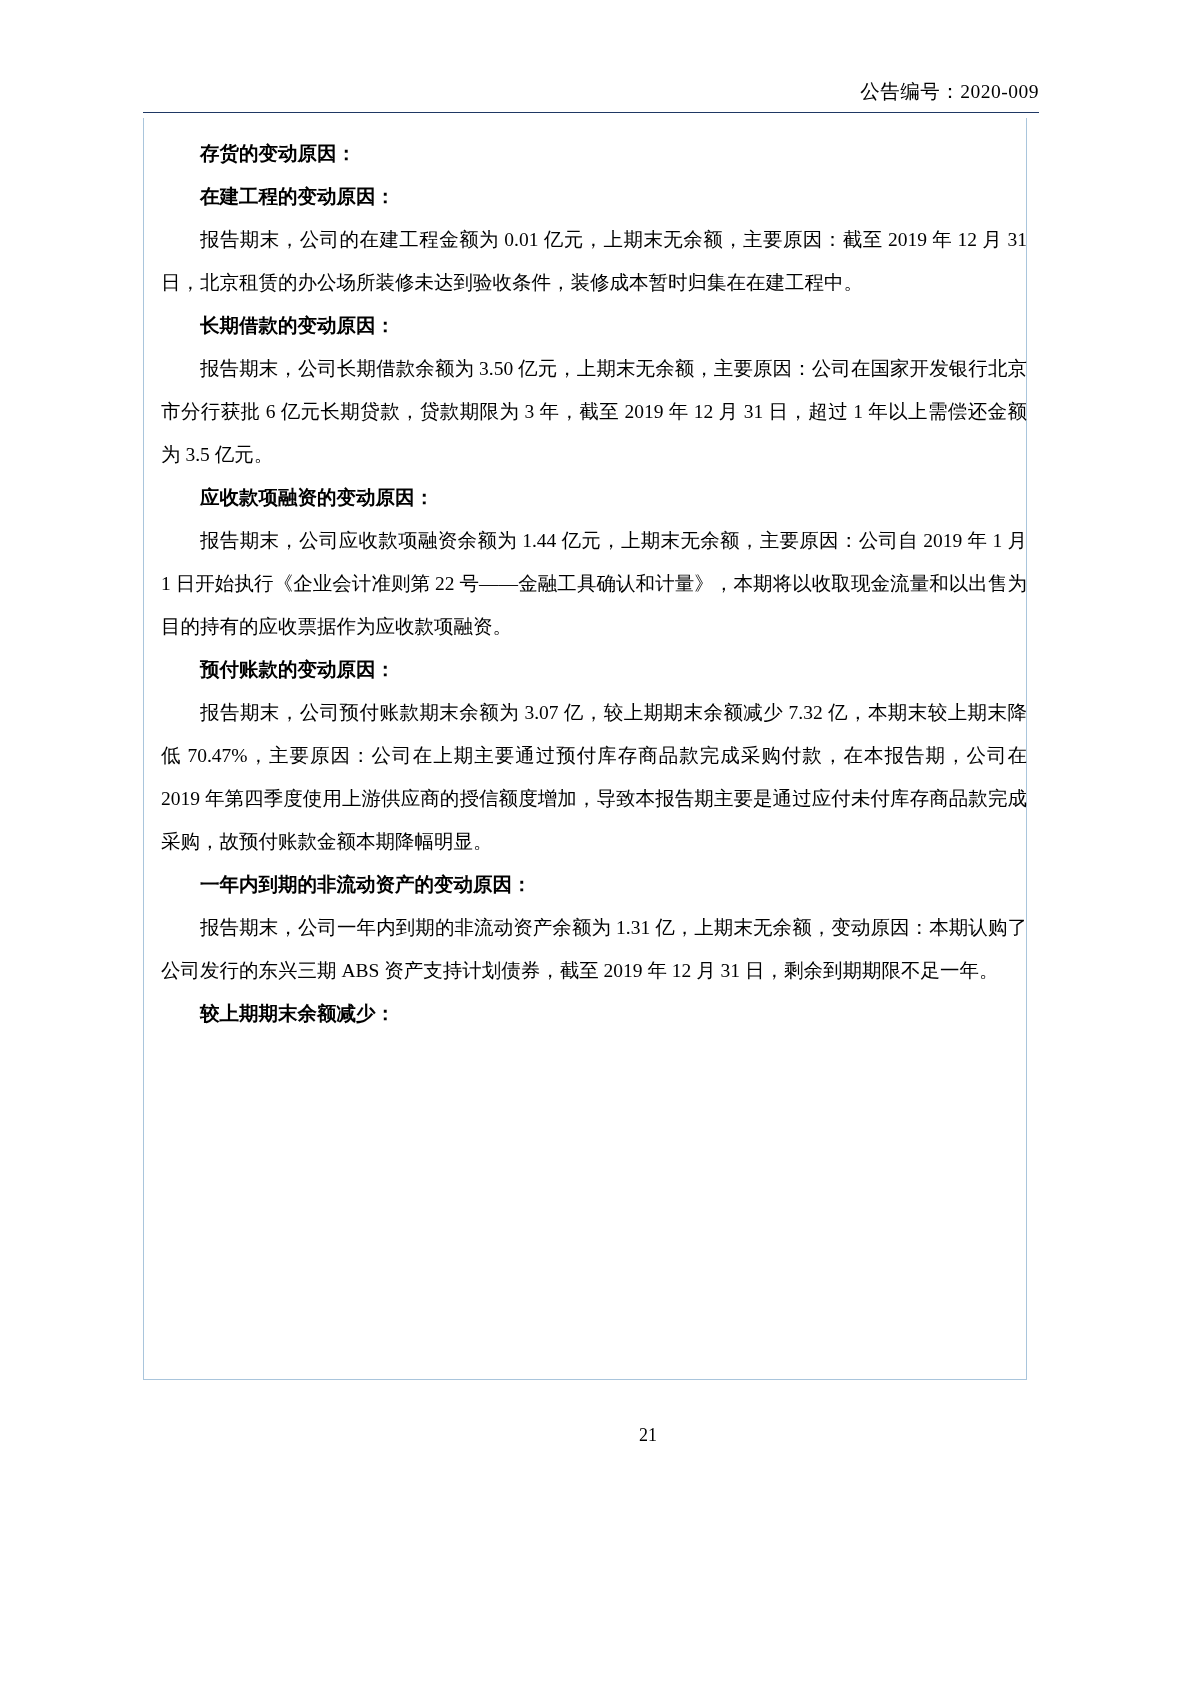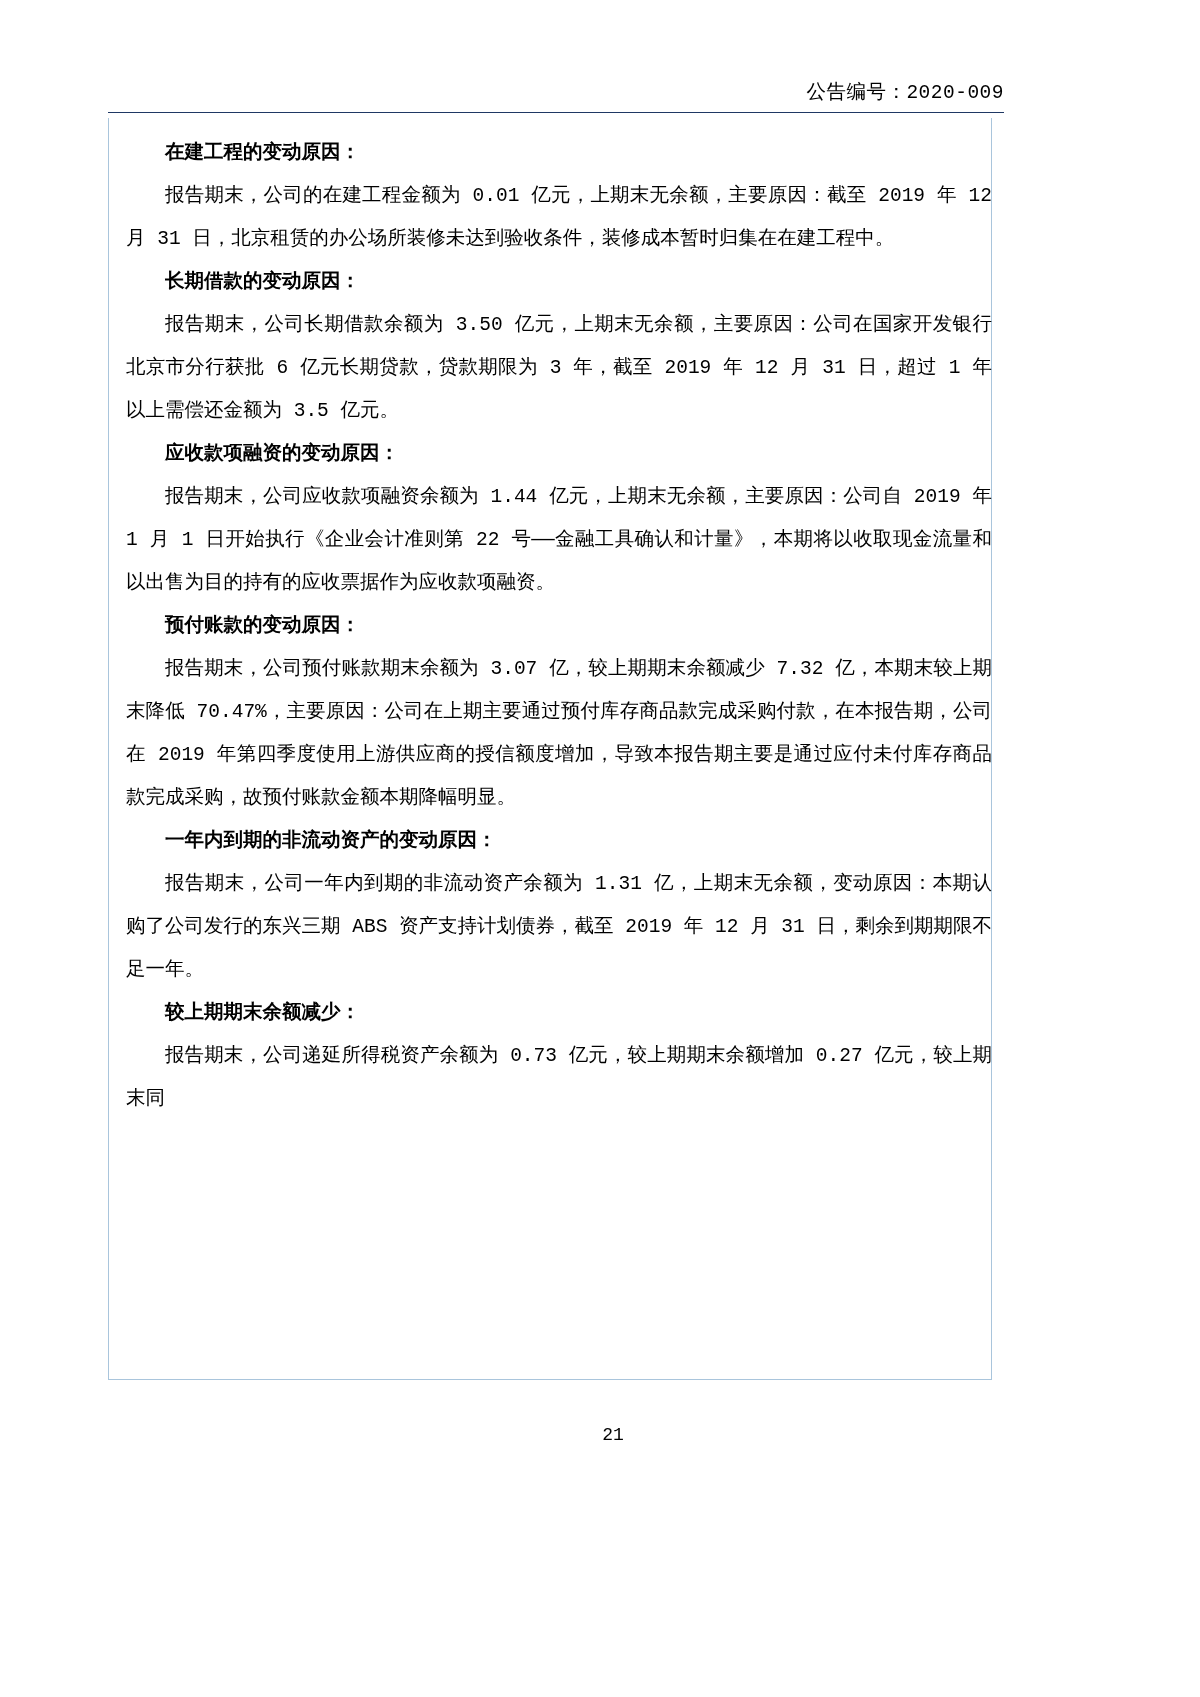--- a/index.html
+++ b/index.html
@@ -5,24 +5,25 @@
   html, body {
     margin: 0;
     padding: 0;
     background: #ffffff;
   }
   .page {
     position: relative;
     width: 1112px;
     height: 1697px;
     background: #ffffff;
-    font-family: Liberation Mono, monospace;
+    font-family: Liberation Serif, serif;
     color: #000000;
     box-sizing: border-box;
     overflow: hidden;
+    margin-left: 35px;
   }
   .header {
     position: absolute;
     top: 78px;
     right: 108px;
     font-size: 19.5px;
     letter-spacing: 0.5px;
     white-space: nowrap;
   }
   .header-rule {
@@ -82,37 +83,37 @@
 <div class="page">
 
   <div class="header">公告编号：2020-009</div>
   <div class="header-rule"></div>
 
   <div class="content-frame"></div>
 
   <div class="body-text">
 
 
+    <p class="sub-head">存货的变动原因：</p>
 
     <p class="sub-head">在建工程的变动原因：</p>
     <p class="para">报告期末，公司的在建工程金额为 0.01 亿元，上期末无余额，主要原因：截至 2019 年 12 月 31 日，北京租赁的办公场所装修未达到验收条件，装修成本暂时归集在在建工程中。</p>
 
     <p class="sub-head">长期借款的变动原因：</p>
     <p class="para">报告期末，公司长期借款余额为 3.50 亿元，上期末无余额，主要原因：公司在国家开发银行北京市分行获批 6 亿元长期贷款，贷款期限为 3 年，截至 2019 年 12 月 31 日，超过 1 年以上需偿还金额为 3.5 亿元。</p>
 
     <p class="sub-head">应收款项融资的变动原因：</p>
     <p class="para">报告期末，公司应收款项融资余额为 1.44 亿元，上期末无余额，主要原因：公司自 2019 年 1 月 1 日开始执行《企业会计准则第 22 号——金融工具确认和计量》，本期将以收取现金流量和以出售为目的持有的应收票据作为应收款项融资。</p>
 
     <p class="sub-head">预付账款的变动原因：</p>
     <p class="para">报告期末，公司预付账款期末余额为 3.07 亿，较上期期末余额减少 7.32 亿，本期末较上期末降低 70.47%，主要原因：公司在上期主要通过预付库存商品款完成采购付款，在本报告期，公司在 2019 年第四季度使用上游供应商的授信额度增加，导致本报告期主要是通过应付未付库存商品款完成采购，故预付账款金额本期降幅明显。</p>
 
     <p class="sub-head">一年内到期的非流动资产的变动原因：</p>
     <p class="para">报告期末，公司一年内到期的非流动资产余额为 1.31 亿，上期末无余额，变动原因：本期认购了公司发行的东兴三期 ABS 资产支持计划债券，截至 2019 年 12 月 31 日，剩余到期期限不足一年。</p>
 
     <p class="sub-head">较上期期末余额减少：</p>
 
-    <p class="para">报告期末，公司递延所得税资产余额为 0.73 亿元，较上期期末余额增加 0.27 亿元，较上期末同</p>
 
   </div>
 
   <div class="page-number">21</div>
 
 </div>
 
 </body></html>

